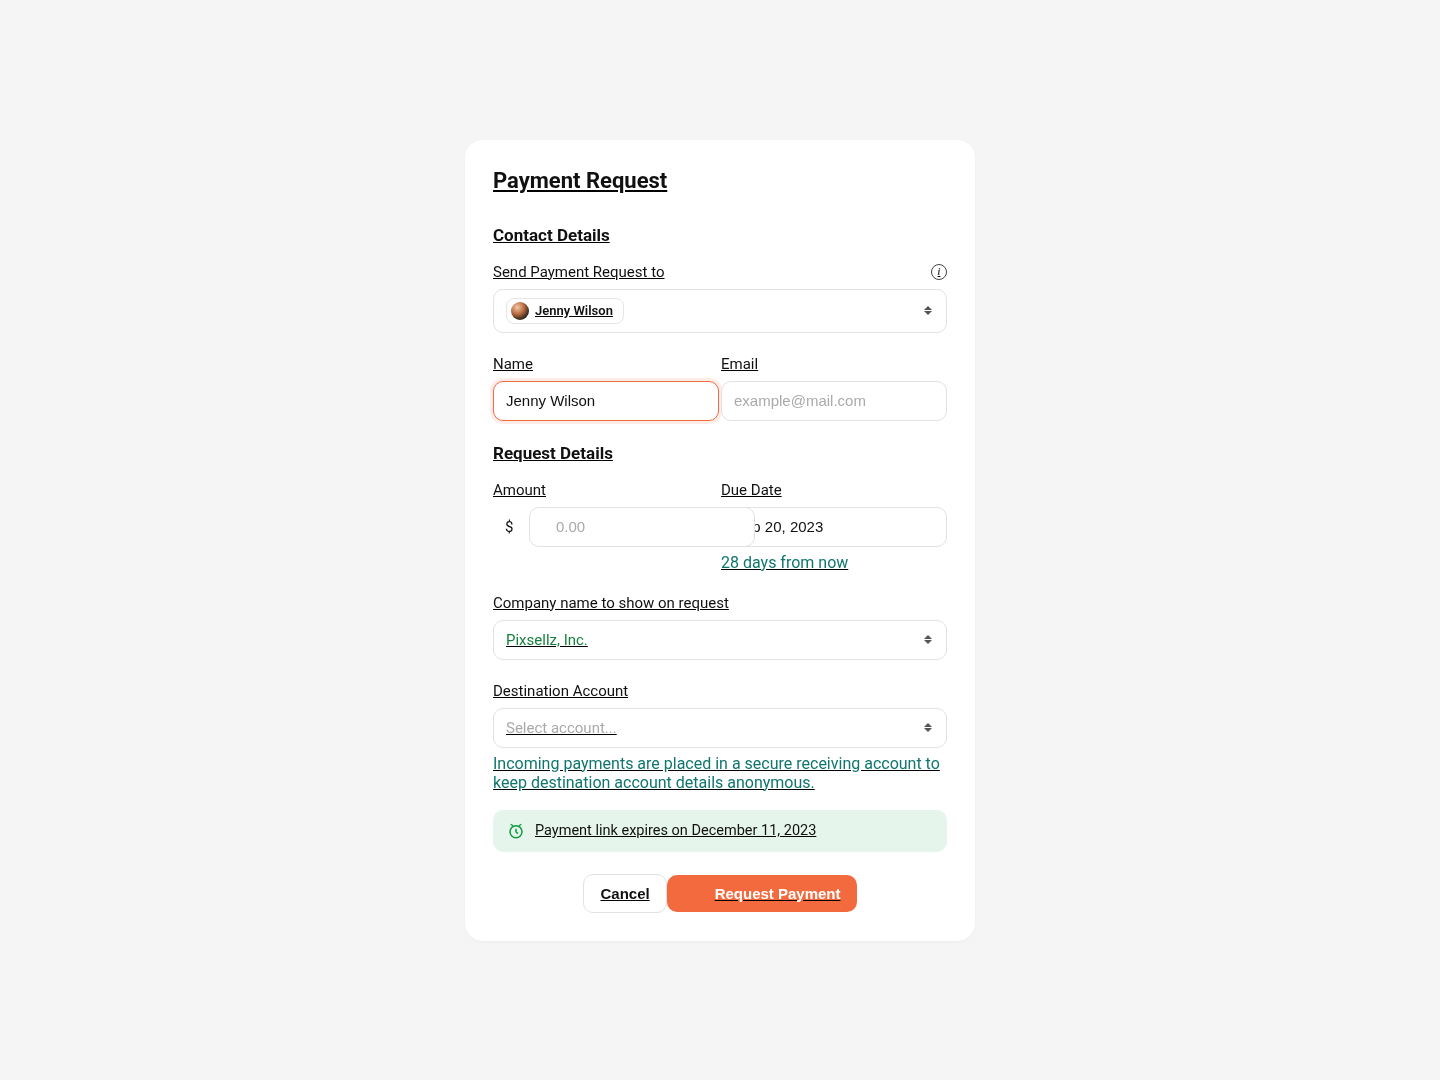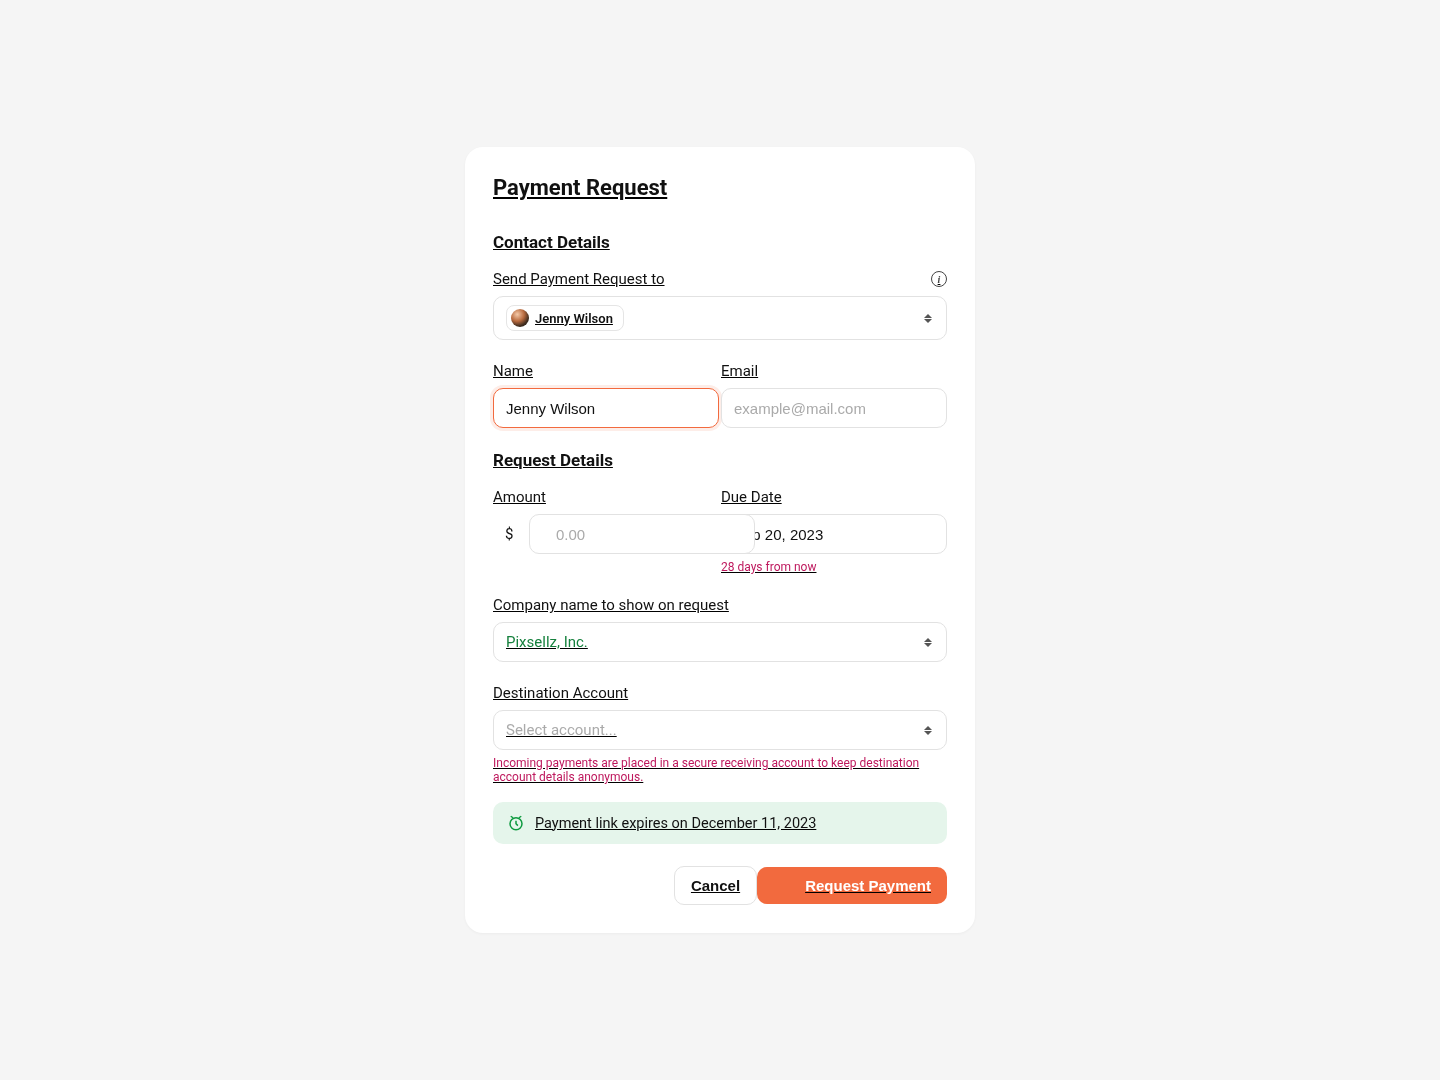--- a/index.html
+++ b/index.html
@@ -114,40 +114,40 @@
     .amount-prefix {
       position: absolute;
       left: 12px;
       top: 50%;
       transform: translateY(-50%);
       color: #111;
       font-size: 15px;
     }
     .amount-input { padding-left: 26px; margin-left: 36px; }
     .helper-text {
-      font-size: 12px;
-      color: #be185d;
+      font-size: 16px;
+      color: #0f766e;
       margin-top: 6px;
     }
     .select-text { font-size: 15px; color: #15803d; }
     .select-placeholder { font-size: 15px; color: #aaa; }
     .note-box {
       background: #e5f5eb;
       border-radius: 10px;
       padding: 12px 14px;
       display: flex;
       align-items: center;
       gap: 10px;
       margin-top: 18px;
     }
     .clock-icon { width: 18px; height: 18px; flex-shrink:0; }
     .note-text { font-size: 14.5px; color: #111; text-align: center; }
     .footer {
       display: flex;
-      justify-content: flex-end;
+      justify-content: center;
       align-items: center;
       margin-top: 22px;
     }
     .btn {
       border-radius: 10px;
       padding: 10px 16px;
       font-size: 15px;
       font-weight: 600;
       cursor: pointer;
       border: none;

